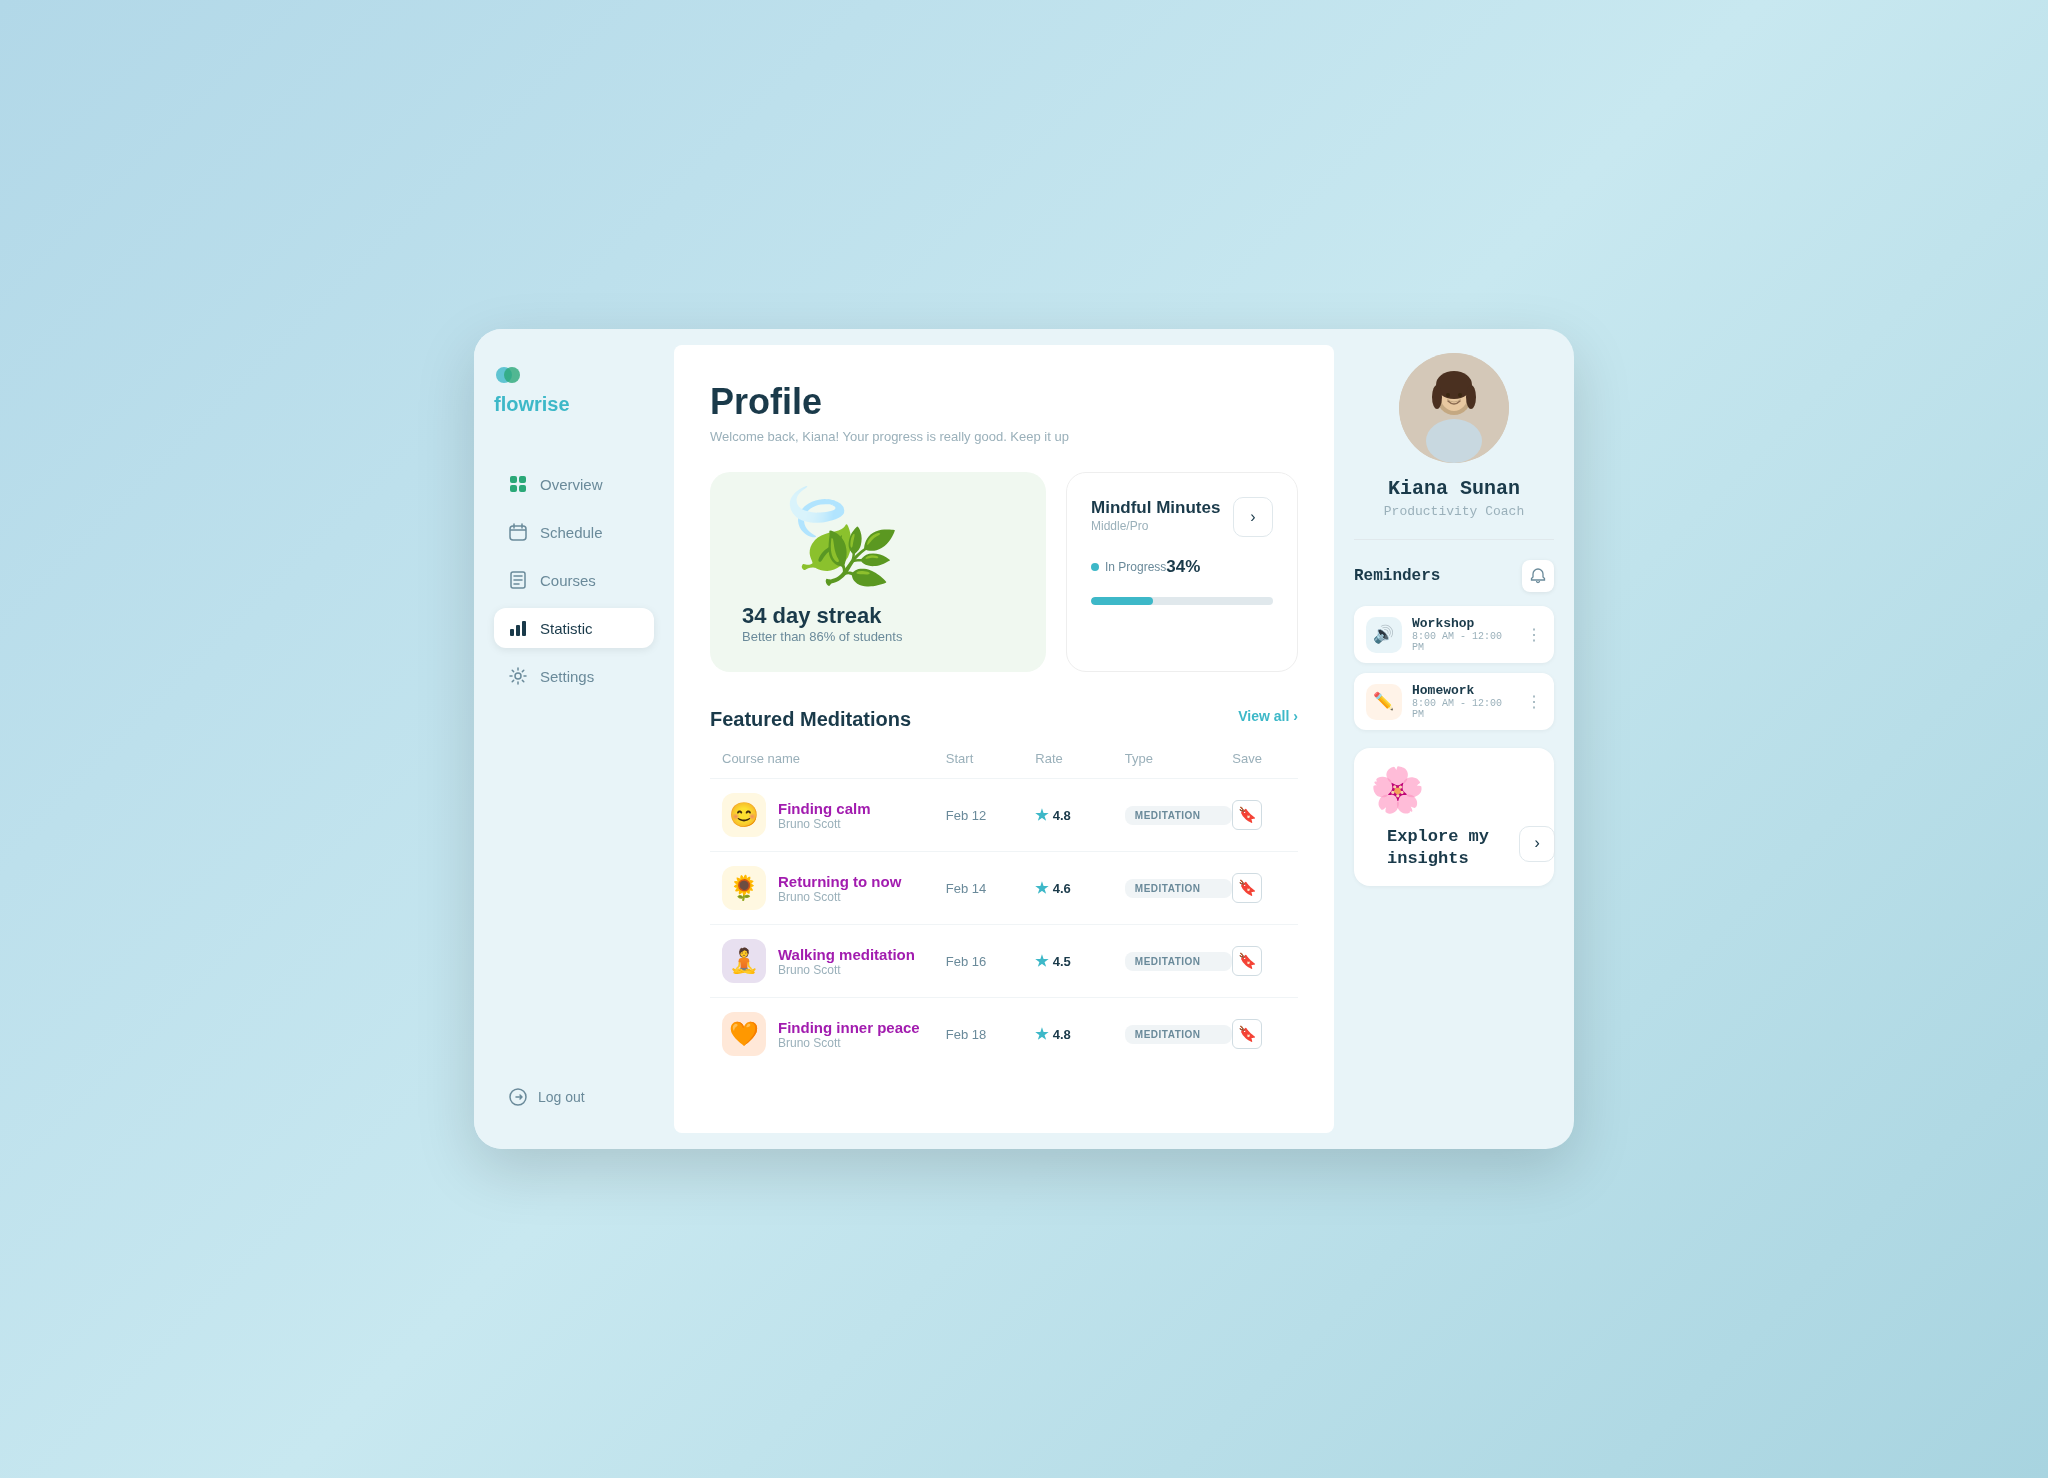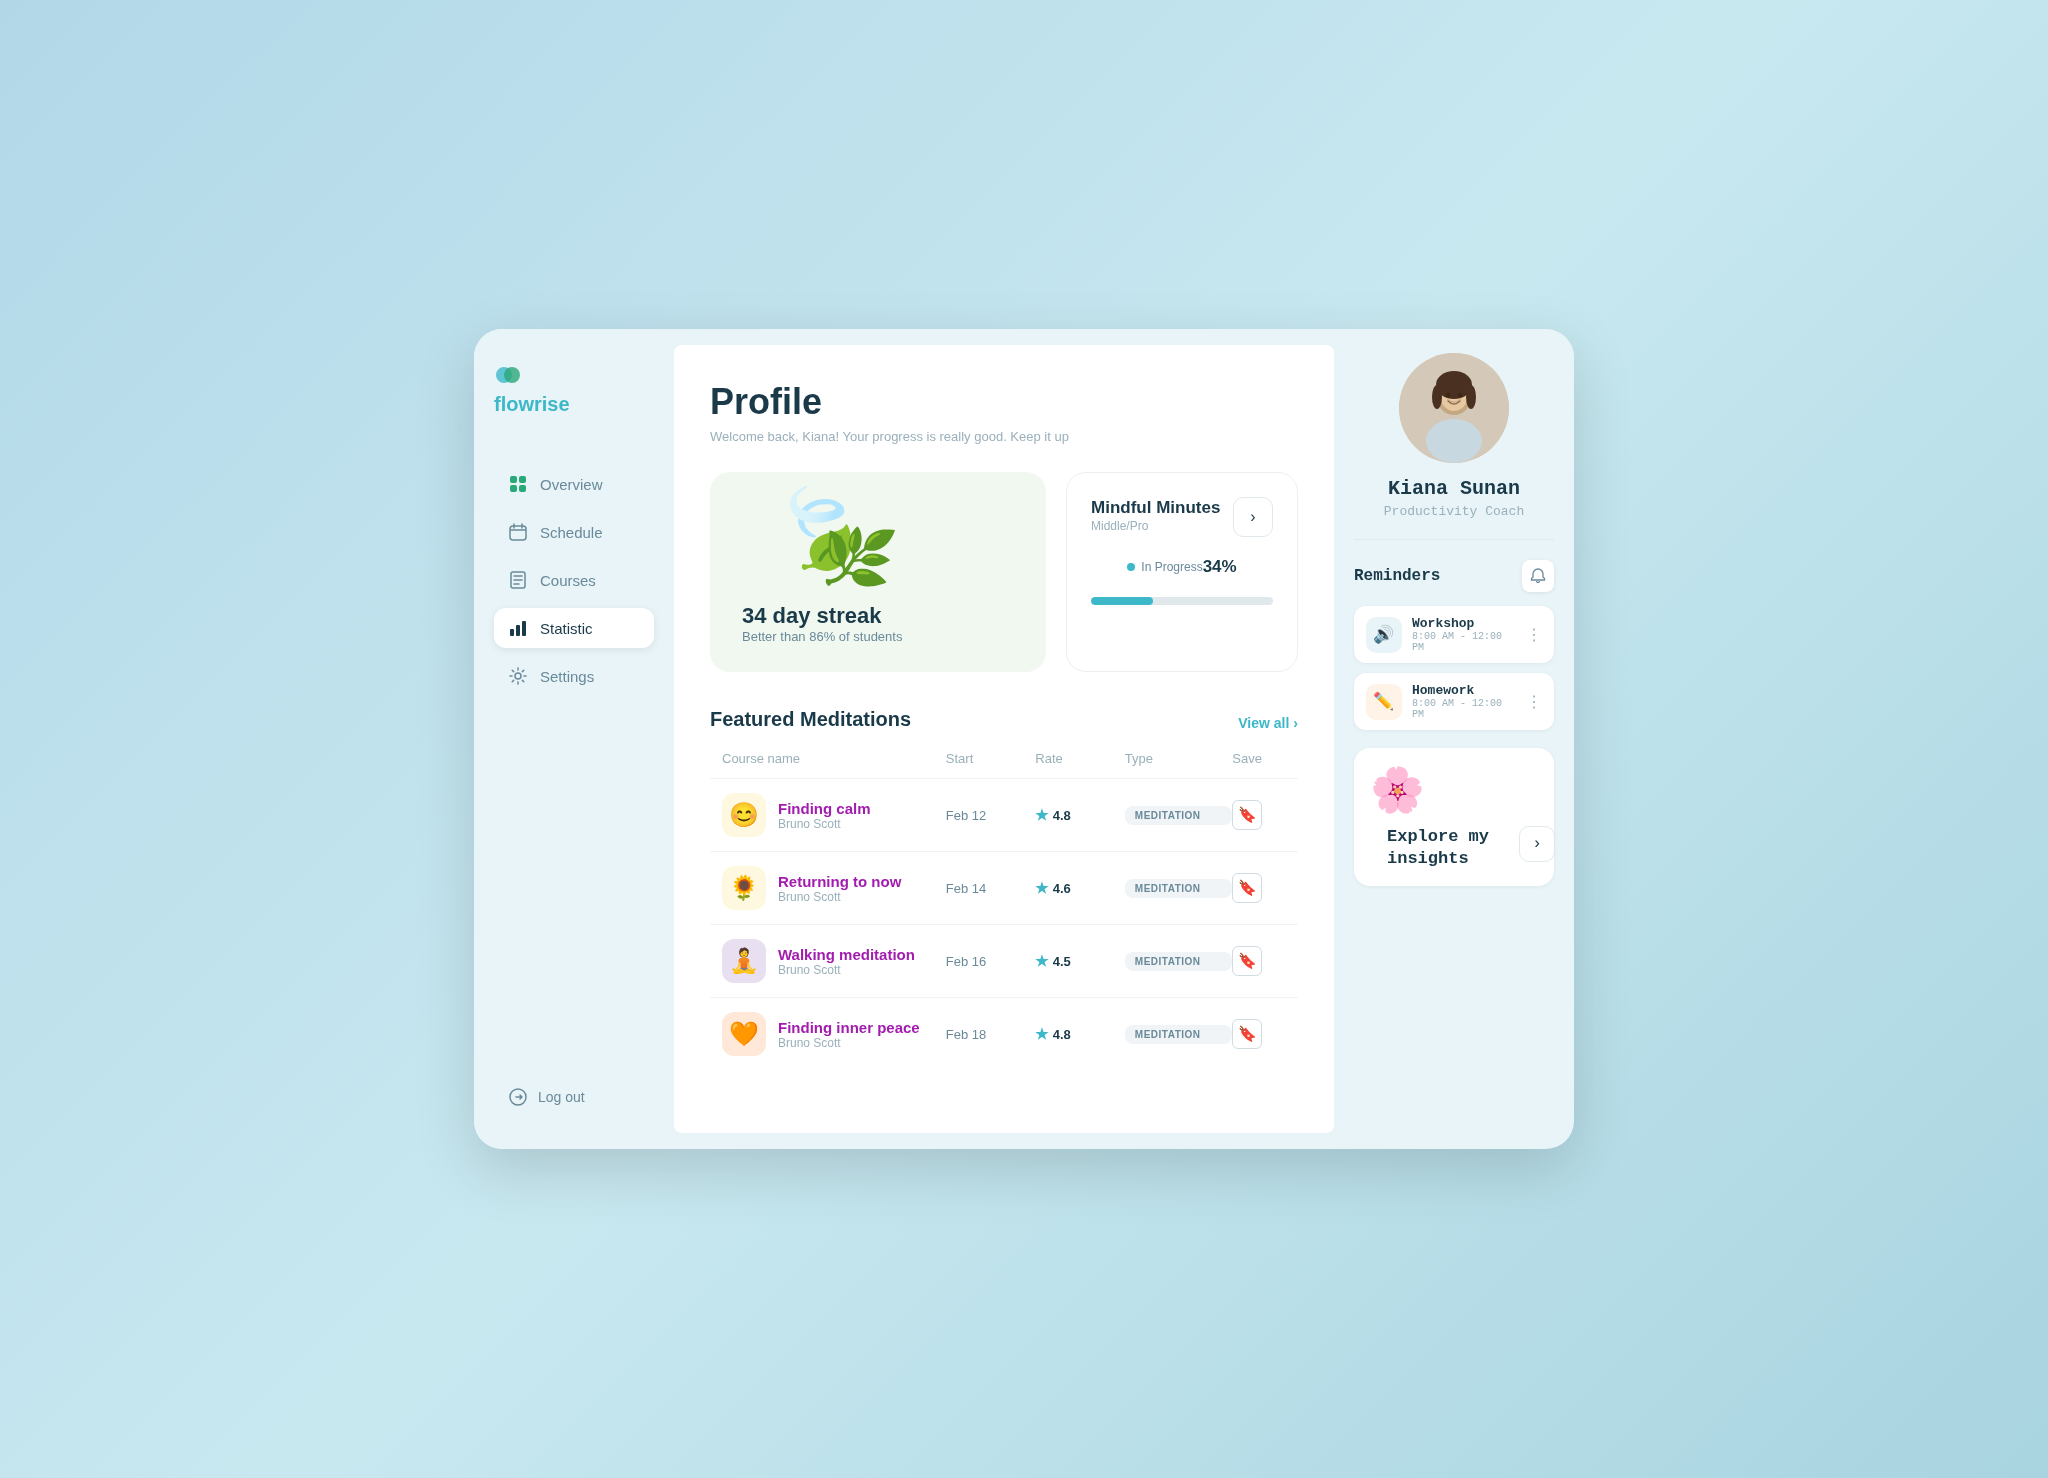--- a/index.html
+++ b/index.html
@@ -187,21 +187,21 @@
       justify-content: center;
       cursor: pointer;
       color: #1a3a4a;
       font-size: 16px;
     }
     .progress-section {
       margin-top: 8px;
     }
     .progress-label-row {
       display: flex;
-      justify-content: center;
+      justify-content: flex-start;
       align-items: center;
       margin-bottom: 20px;
     }
     .progress-dot {
       display: flex;
       align-items: center;
       gap: 6px;
       font-size: 12px;
       color: #6a8a9a;
     }
@@ -224,21 +224,21 @@
     }
     .progress-fill {
       height: 100%;
       background: #3db8c8;
       border-radius: 4px;
     }
     
     .section-header {
       display: flex;
       justify-content: space-between;
-      align-items: flex-end;
+      align-items: flex-start;
       margin-bottom: 20px;
     }
     .section-title {
       font-size: 20px;
       font-weight: 700;
       color: #1a3a4a;
     }
     .view-all {
       display: flex;
       align-items: center;

